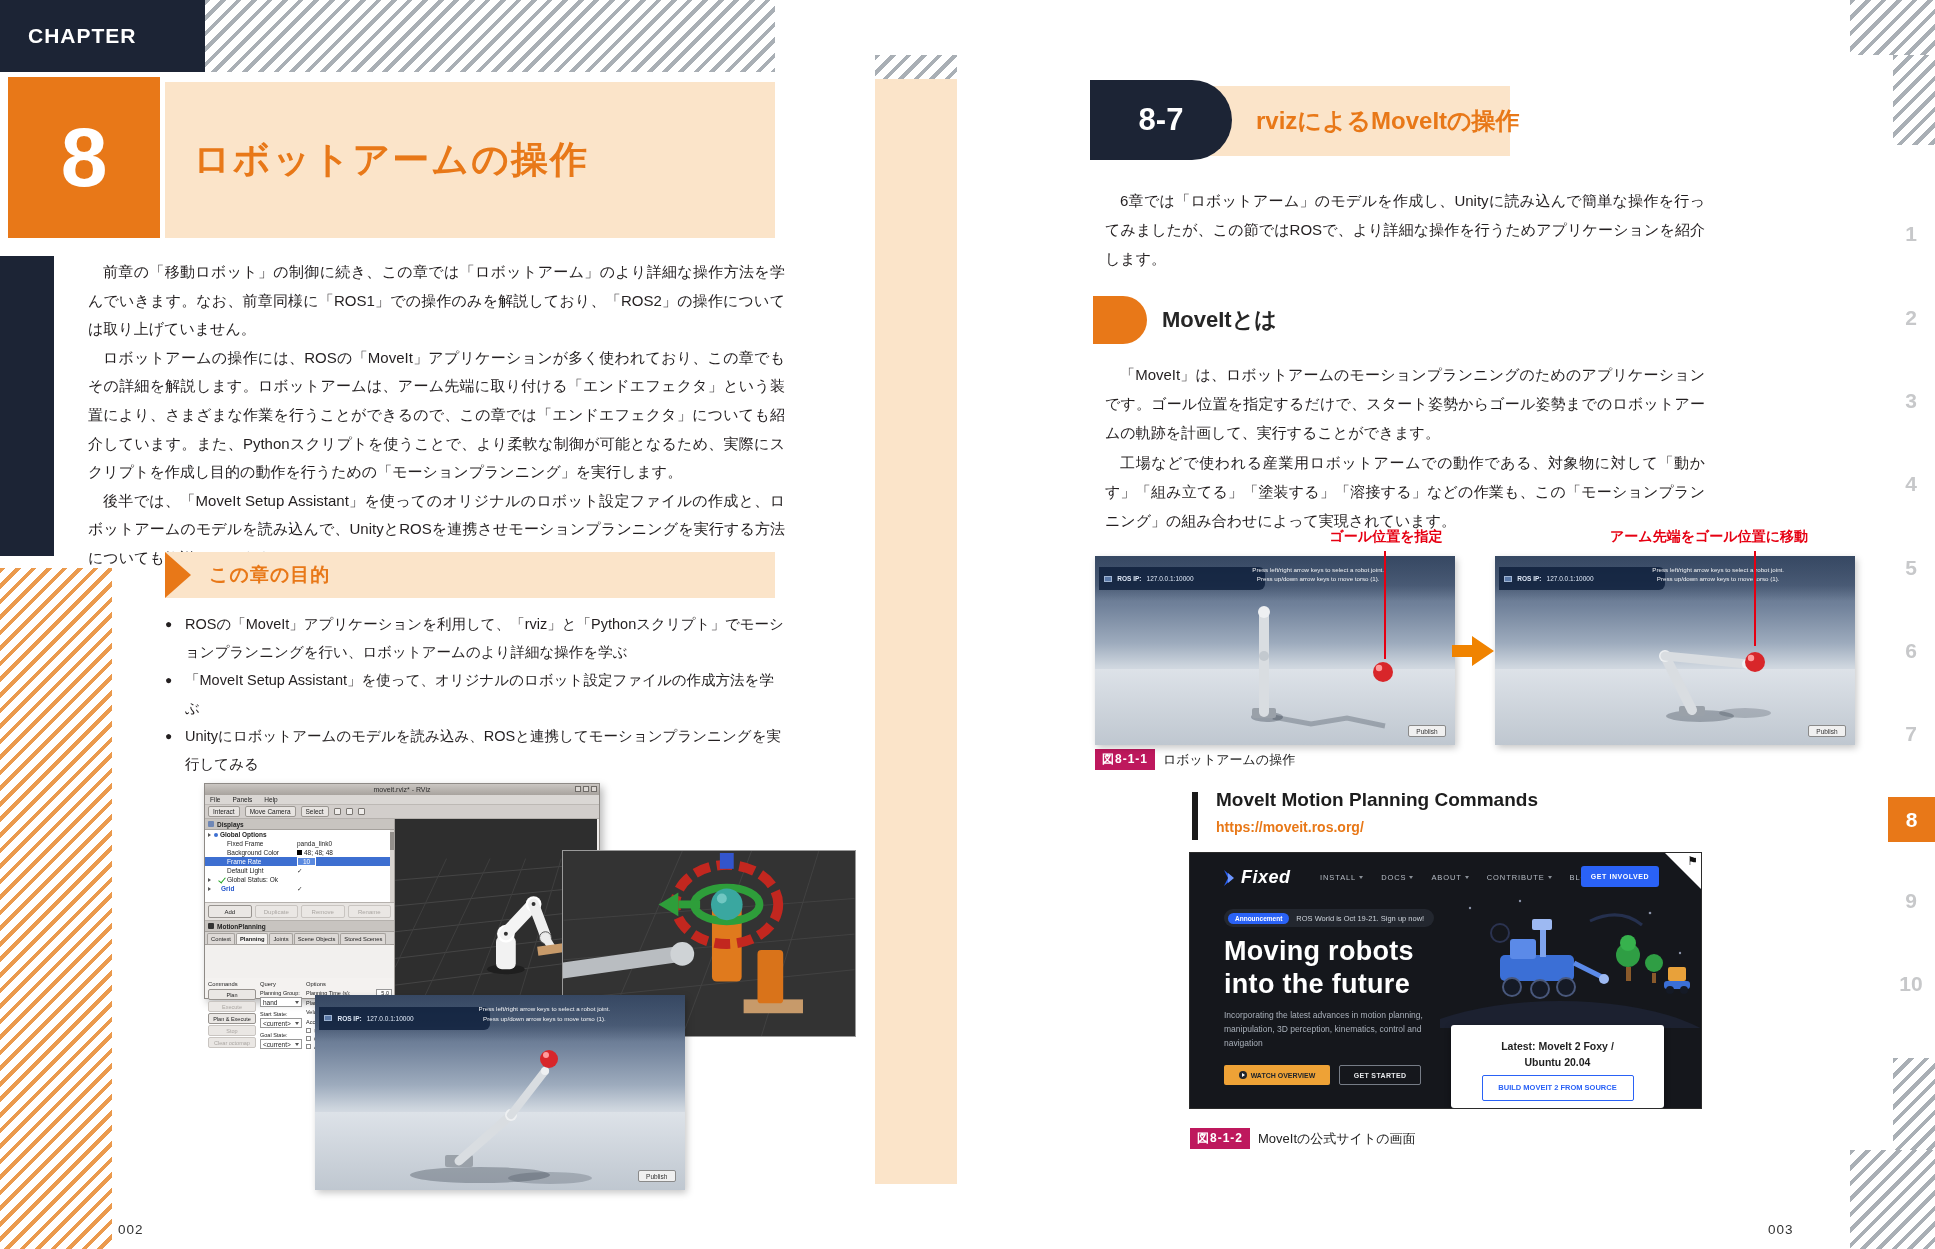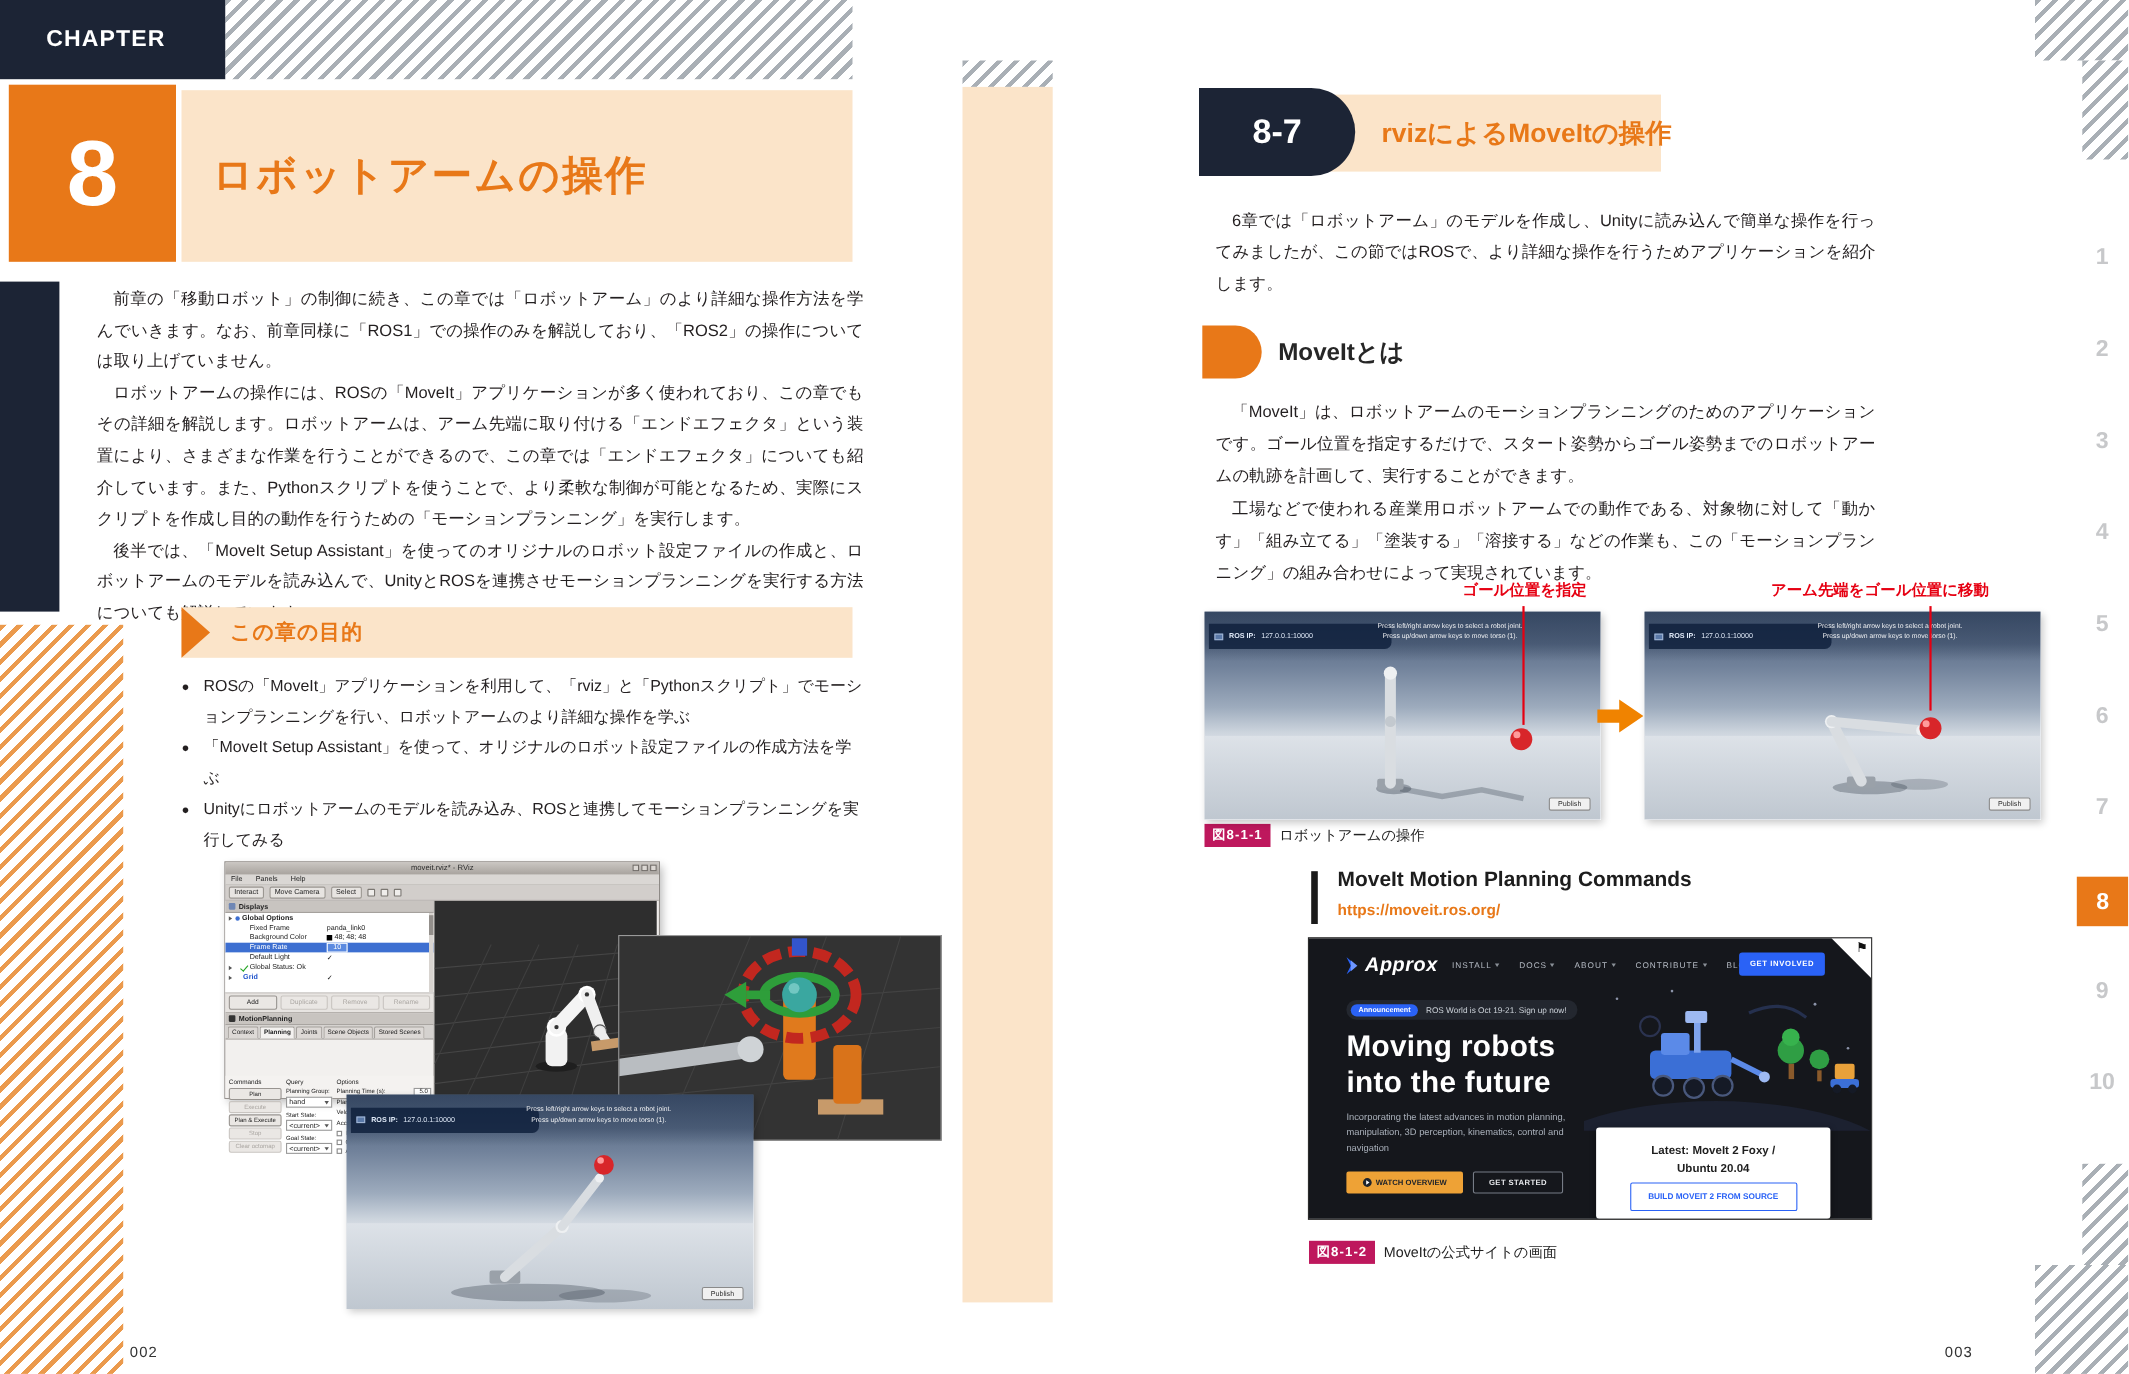--- a/index.html
+++ b/index.html
@@ -9,21 +9,21 @@
   .abs{position:absolute}
 
   
   .hatch-gray{background:repeating-linear-gradient(135deg,#a9afb5 0 4px,#ffffff 4px 11px)}
   .hatch-orange{background:repeating-linear-gradient(135deg,#eb9a4d 0 4px,#ffffff 4px 11px)}
   .navy{background:#1c2435}
   .peach{background:#fbe4c9}
   .orangebg{background:#e87818}
 
   
-  .chapter-box{left:0;top:0;width:205px;height:72px;display:flex;align-items:center;padding-left:42px;
+  .chapter-box{left:0;top:0;width:205px;height:72px;display:flex;align-items:center;padding-left:28px;
                color:#fff;font-size:21px;font-weight:bold;letter-spacing:1px}
   .num-box{left:8px;top:77px;width:152px;height:161px;display:flex;align-items:center;justify-content:center;
            color:#fff;font-size:84px;font-weight:bold}
   .title-band{left:165px;top:82px;width:610px;height:156px;display:flex;align-items:center}
   .title-band h1{margin:0 0 0 28px;font-size:37px;color:#e87818;letter-spacing:2px}
 
   .body-text{left:88px;top:258px;width:697px;font-size:15px;line-height:28.6px;text-align:justify}
   .body-text p{margin:0;text-indent:1em}
 
   .obj-band{left:165px;top:552px;width:610px;height:46px;display:flex;align-items:center}
@@ -499,21 +499,21 @@
   <div class="abs res-bar"></div>
   <div class="abs res-title">MoveIt Motion Planning Commands</div>
   <a class="abs res-url" href="#">https://moveit.ros.org/</a>
 
   <div class="abs site">
     <div class="site-logo">
       <svg width="12" height="16" viewBox="0 0 12 16">
         <polygon points="0,0 9,8 0,16 4,8" fill="#2a62f6"></polygon>
           <polygon points="4,3 10,8 4,13" fill="#6d96ff"></polygon>
       </svg>
-      <b>Approx</b>
+      <b>Fixed</b>
     </div>
     <div class="site-nav">
       <span class="nav-item">
           <span>INSTALL</span>
           <i class="ncaret"></i>
         </span>
       <span class="nav-item">
           <span>DOCS</span>
           <i class="ncaret"></i>
         </span>

